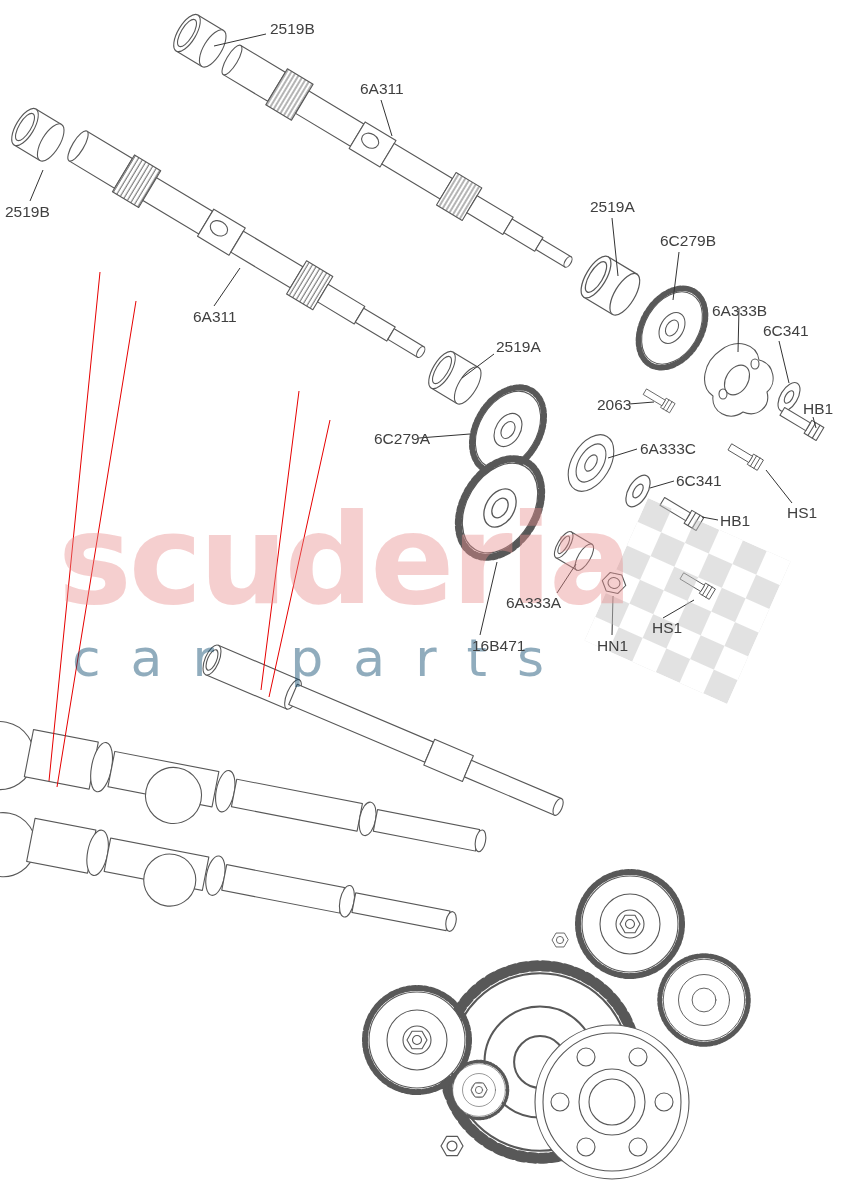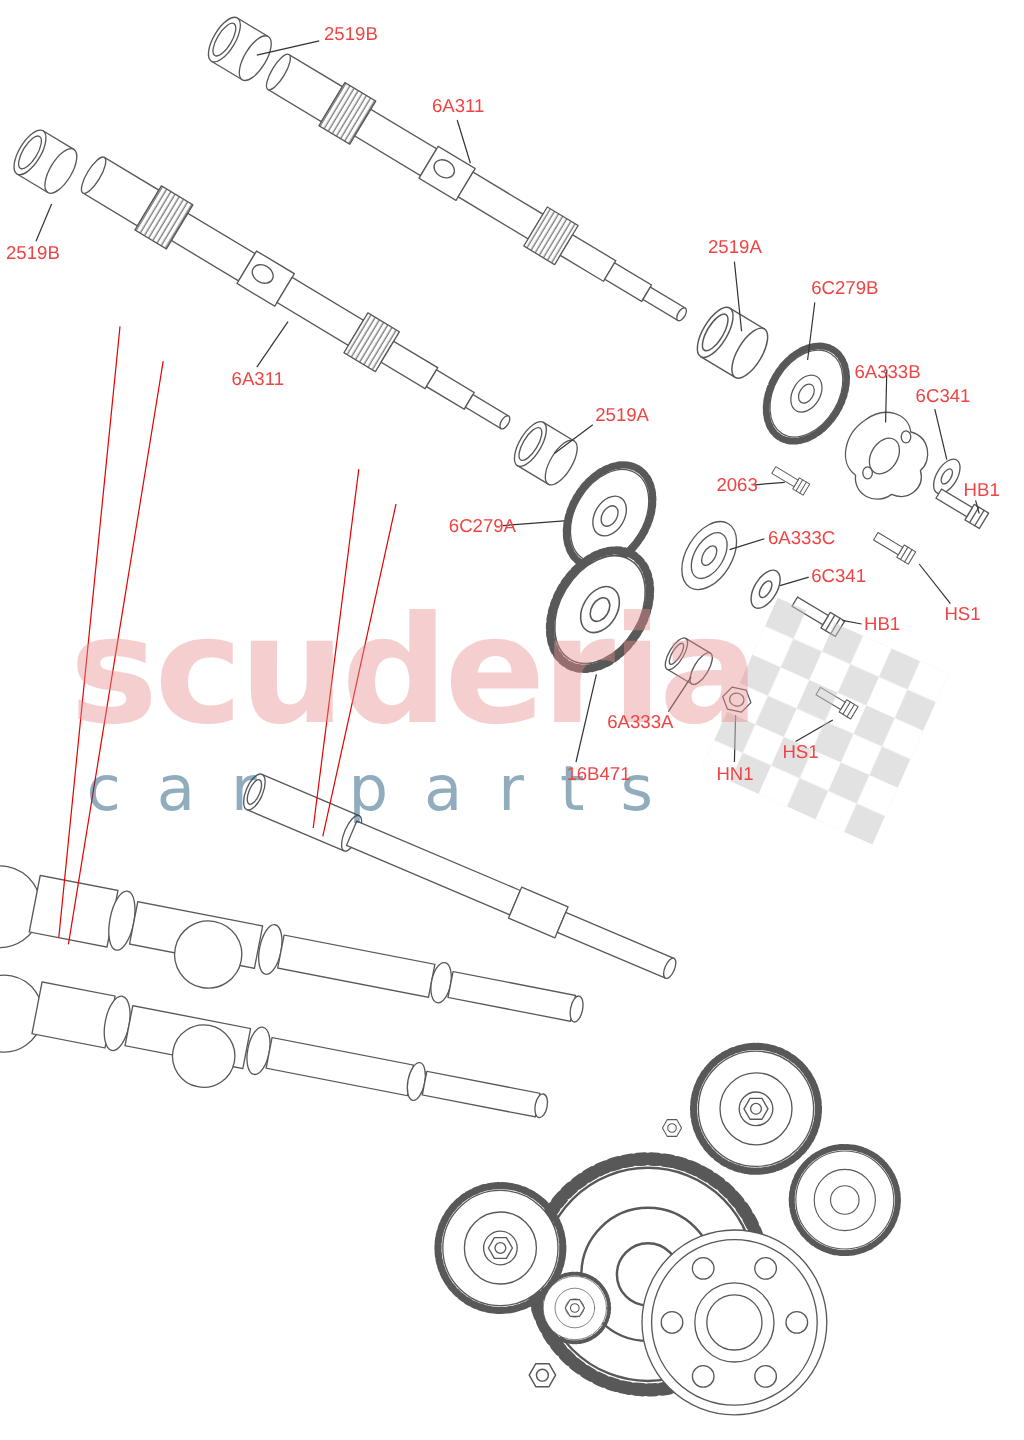--- a/index.html
+++ b/index.html
@@ -5,21 +5,21 @@
   html,body{margin:0;padding:0;background:#fff;}
   #page{position:relative;width:853px;height:1200px;background:#fff;overflow:hidden;
         font-family:"Liberation Sans",sans-serif;}
   #art{position:absolute;left:0;top:0;z-index:1;}
   #watermark{position:absolute;left:0;top:0;width:853px;height:1172px;z-index:3;pointer-events:none;}
   .wm-brand{position:absolute;left:58px;top:498px;font-size:124px;font-weight:bold;line-height:1;
             letter-spacing:-3px;color:#e98f8f;opacity:.42;font-family:"DejaVu Sans",sans-serif;}
   .wm-sub{position:absolute;left:72px;top:632px;font-size:52px;line-height:1;letter-spacing:30px;
           color:#0c4a6e;opacity:.45;font-family:"DejaVu Sans",sans-serif;}
   #labels{position:absolute;left:0;top:0;width:853px;height:1200px;z-index:4;}
-  .lbl{position:absolute;font-size:15.5px;font-weight:400;color:#ef4444;white-space:nowrap;cursor:pointer;}
+  .lbl{position:absolute;font-size:15.5px;font-weight:400;color:#404040;white-space:nowrap;cursor:pointer;}
 </style>
 </head>
 <body>
 
 <div id="page">
 
   <svg id="art" width="853" height="1200" viewBox="0 0 853 1200">
     <defs>
       <pattern id="knurl" width="4" height="6" patternUnits="userSpaceOnUse">
         <rect width="4" height="6" fill="#fff"></rect>
@@ -261,21 +261,21 @@
     </svg>
     <div class="wm-brand">scuderia</div>
     <div class="wm-sub">car parts</div>
   </div>
 
   <div id="labels">
     <div class="lbl" style="left:270px;top:20px">2519B</div>
     <div class="lbl" style="left:360px;top:80px">6A311</div>
     <div class="lbl" style="left:5px;top:203px">2519B</div>
     <div class="lbl" style="left:590px;top:198px">2519A</div>
-    <div class="lbl" style="left:676px;top:232px">6C279B</div>
+    <div class="lbl" style="left:660px;top:232px">6C279B</div>
     <div class="lbl" style="left:712px;top:302px">6A333B</div>
     <div class="lbl" style="left:193px;top:308px">6A311</div>
     <div class="lbl" style="left:763px;top:322px">6C341</div>
     <div class="lbl" style="left:496px;top:338px">2519A</div>
     <div class="lbl" style="left:597px;top:396px">2063</div>
     <div class="lbl" style="left:803px;top:400px">HB1</div>
     <div class="lbl" style="left:374px;top:430px">6C279A</div>
     <div class="lbl" style="left:640px;top:440px">6A333C</div>
     <div class="lbl" style="left:676px;top:472px">6C341</div>
     <div class="lbl" style="left:787px;top:504px">HS1</div>

